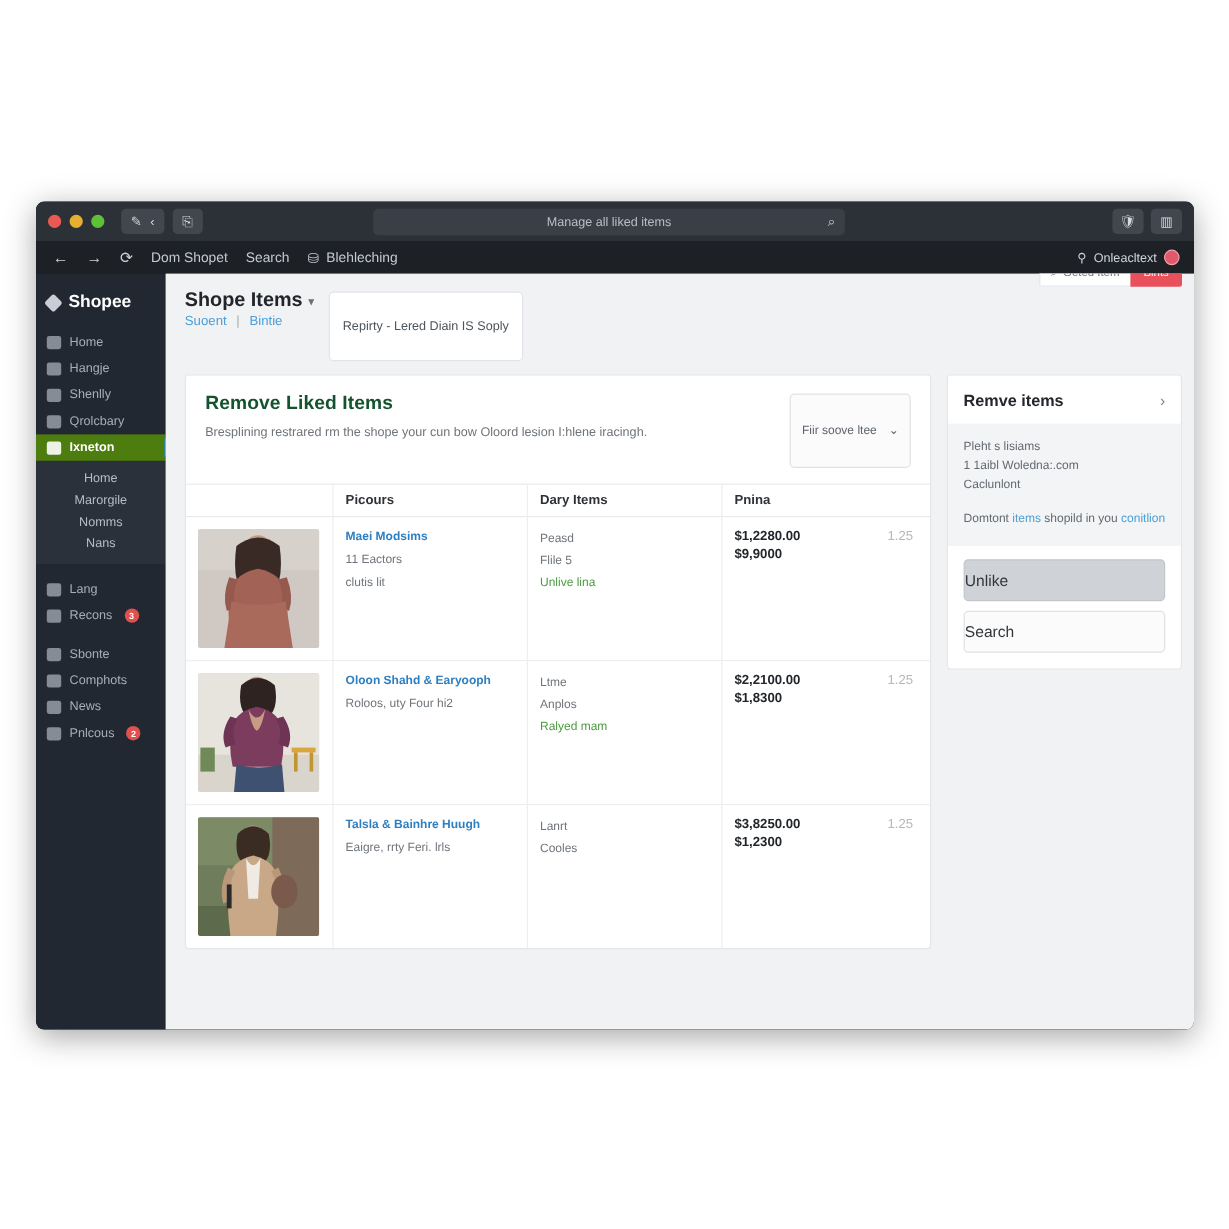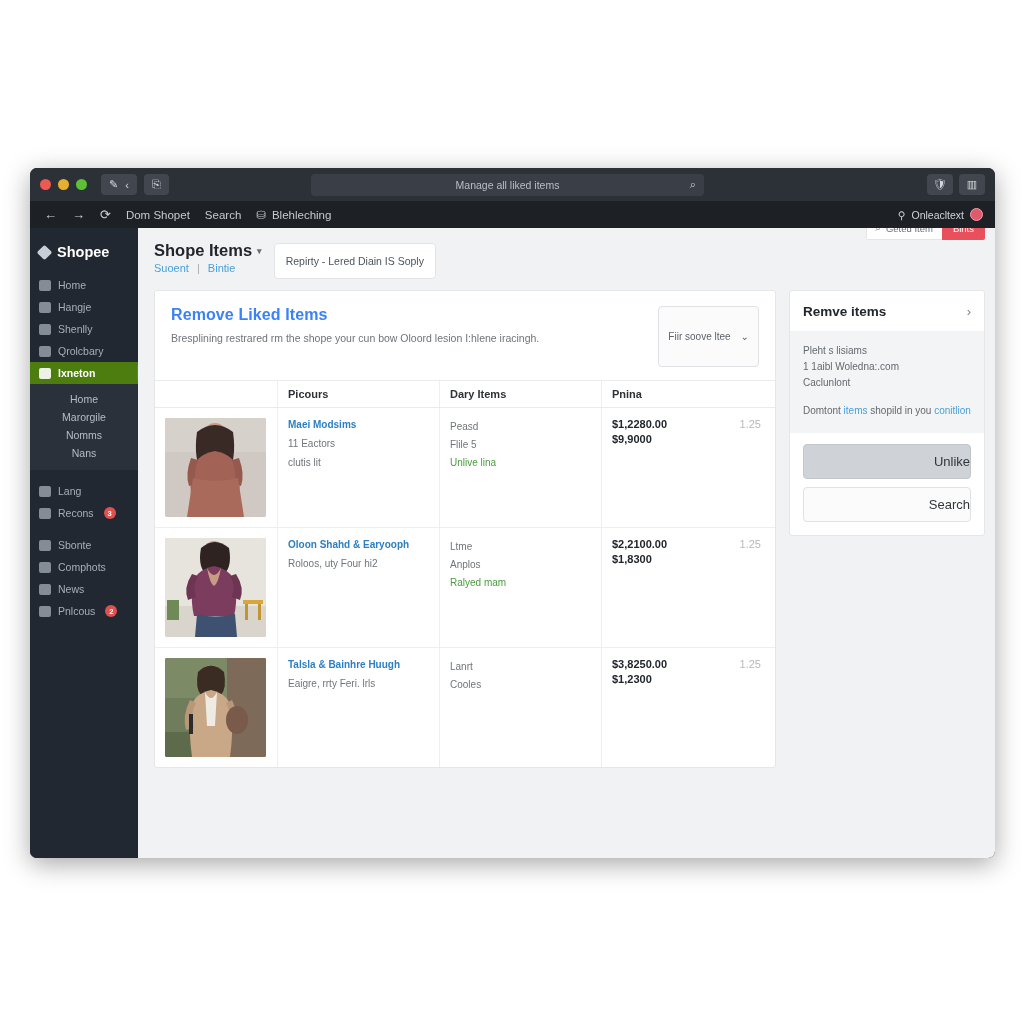--- a/index.html
+++ b/index.html
@@ -131,36 +131,36 @@
   .page-title {
     font-size: 16.5px; font-weight: bold; color: #22262b;
     display: flex; align-items: center; gap: 5px;
   }
   .caret-sm { font-size: 9px; color: #6b7178; }
   .crumbs { margin-top: 2px; font-size: 11px; color: #4a9fd8; }
   .crumbs .sep { color: #a6acb3; margin: 0 5px; }
   .pill {
     margin-top: 2px;
     background: #ffffff; border: 1px solid #e2e4e7;
-    border-radius: 4px; padding: 11px 11px;
+    border-radius: 4px; padding: 22px 11px;
     font-size: 10.5px; color: #4e545b;
   }
 
   .panes { display: flex; gap: 13px; margin-top: 11px; }
 
   
   .card {
     background: #ffffff;
     border: 1px solid #e4e6e9;
     border-radius: 3px;
     width: 622px; flex: none;
   }
   .card-head { padding: 15px 16px 13px 16px; display: flex; align-items: flex-start; }
   .card-head .txt { flex: 1; }
-  .card-title { font-size: 16px; font-weight: bold; color: #3b82f6; letter-spacing: .1px; }
+  .card-title { font-size: 16px; font-weight: bold; color: #14532d; letter-spacing: .1px; }
   .card-sub { margin-top: 7px; font-size: 10.5px; color: #6e747b; line-height: 1.45; }
   .select {
     border: 1px solid #dfe1e4; border-radius: 4px;
     background: #fbfbfc; padding: 24px 9px;
     font-size: 10px; color: #5d636a;
     display: flex; align-items: center; gap: 10px; flex: none;
   }
 
   .thead {
     display: flex; border-top: 1px solid #e9eaec; border-bottom: 1px solid #e9eaec;
@@ -200,21 +200,21 @@
   }
   .rpanel-head .chev { color: #7e848b; font-size: 13px; font-weight: normal; }
   .rpanel-body {
     background: #f3f4f5; padding: 12px 13px 14px 13px;
     font-size: 10px; color: #636970; line-height: 1.6;
   }
   .rpanel-body .p2 { margin-top: 12px; }
   .rpanel-body a { color: #4a9fd8; text-decoration: none; }
   .rpanel-actions { padding: 11px 13px 13px 13px; }
   .btn {
-    display: block; width: 100%; text-align: right;
+    display: block; width: 100%; text-align: left;
     border-radius: 4px; padding: 9px 0;
     font-size: 13px; color: #32373c;
   }
   .btn-primary { background: #cfd2d6; border: 1px solid #c2c6cb; }
   .btn-secondary { background: #fbfbfc; border: 1px solid #dfe1e4; margin-top: 8px; }
 
   
   .hdr-overlay {
     position: absolute; right: 10px; top: -12px;
     display: flex; align-items: stretch; gap: 0;

